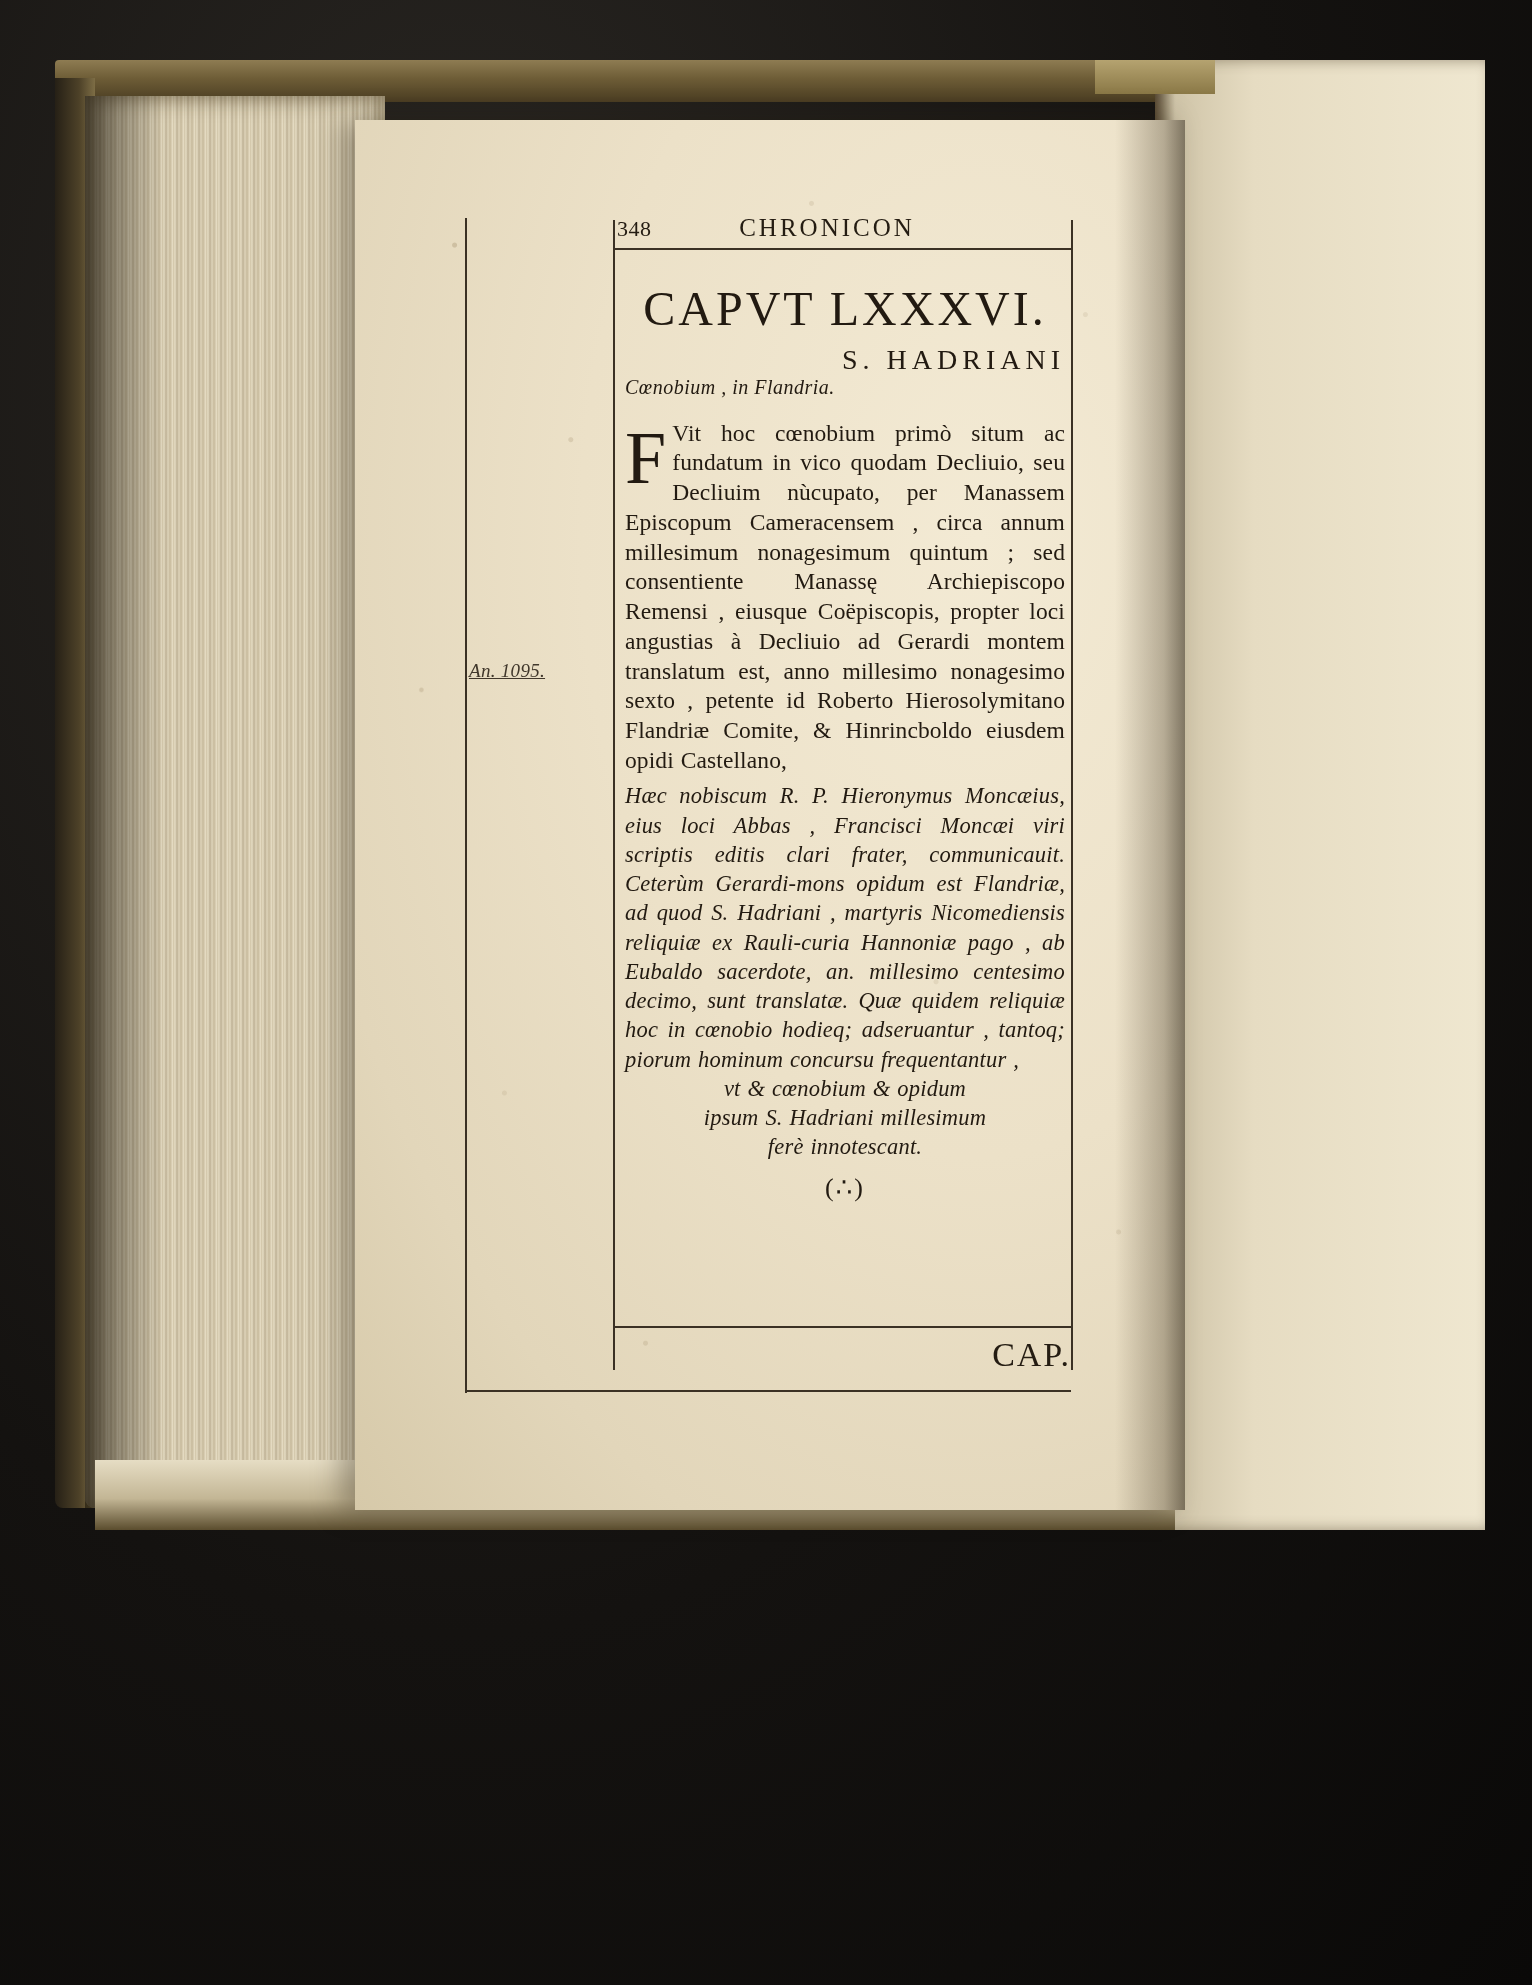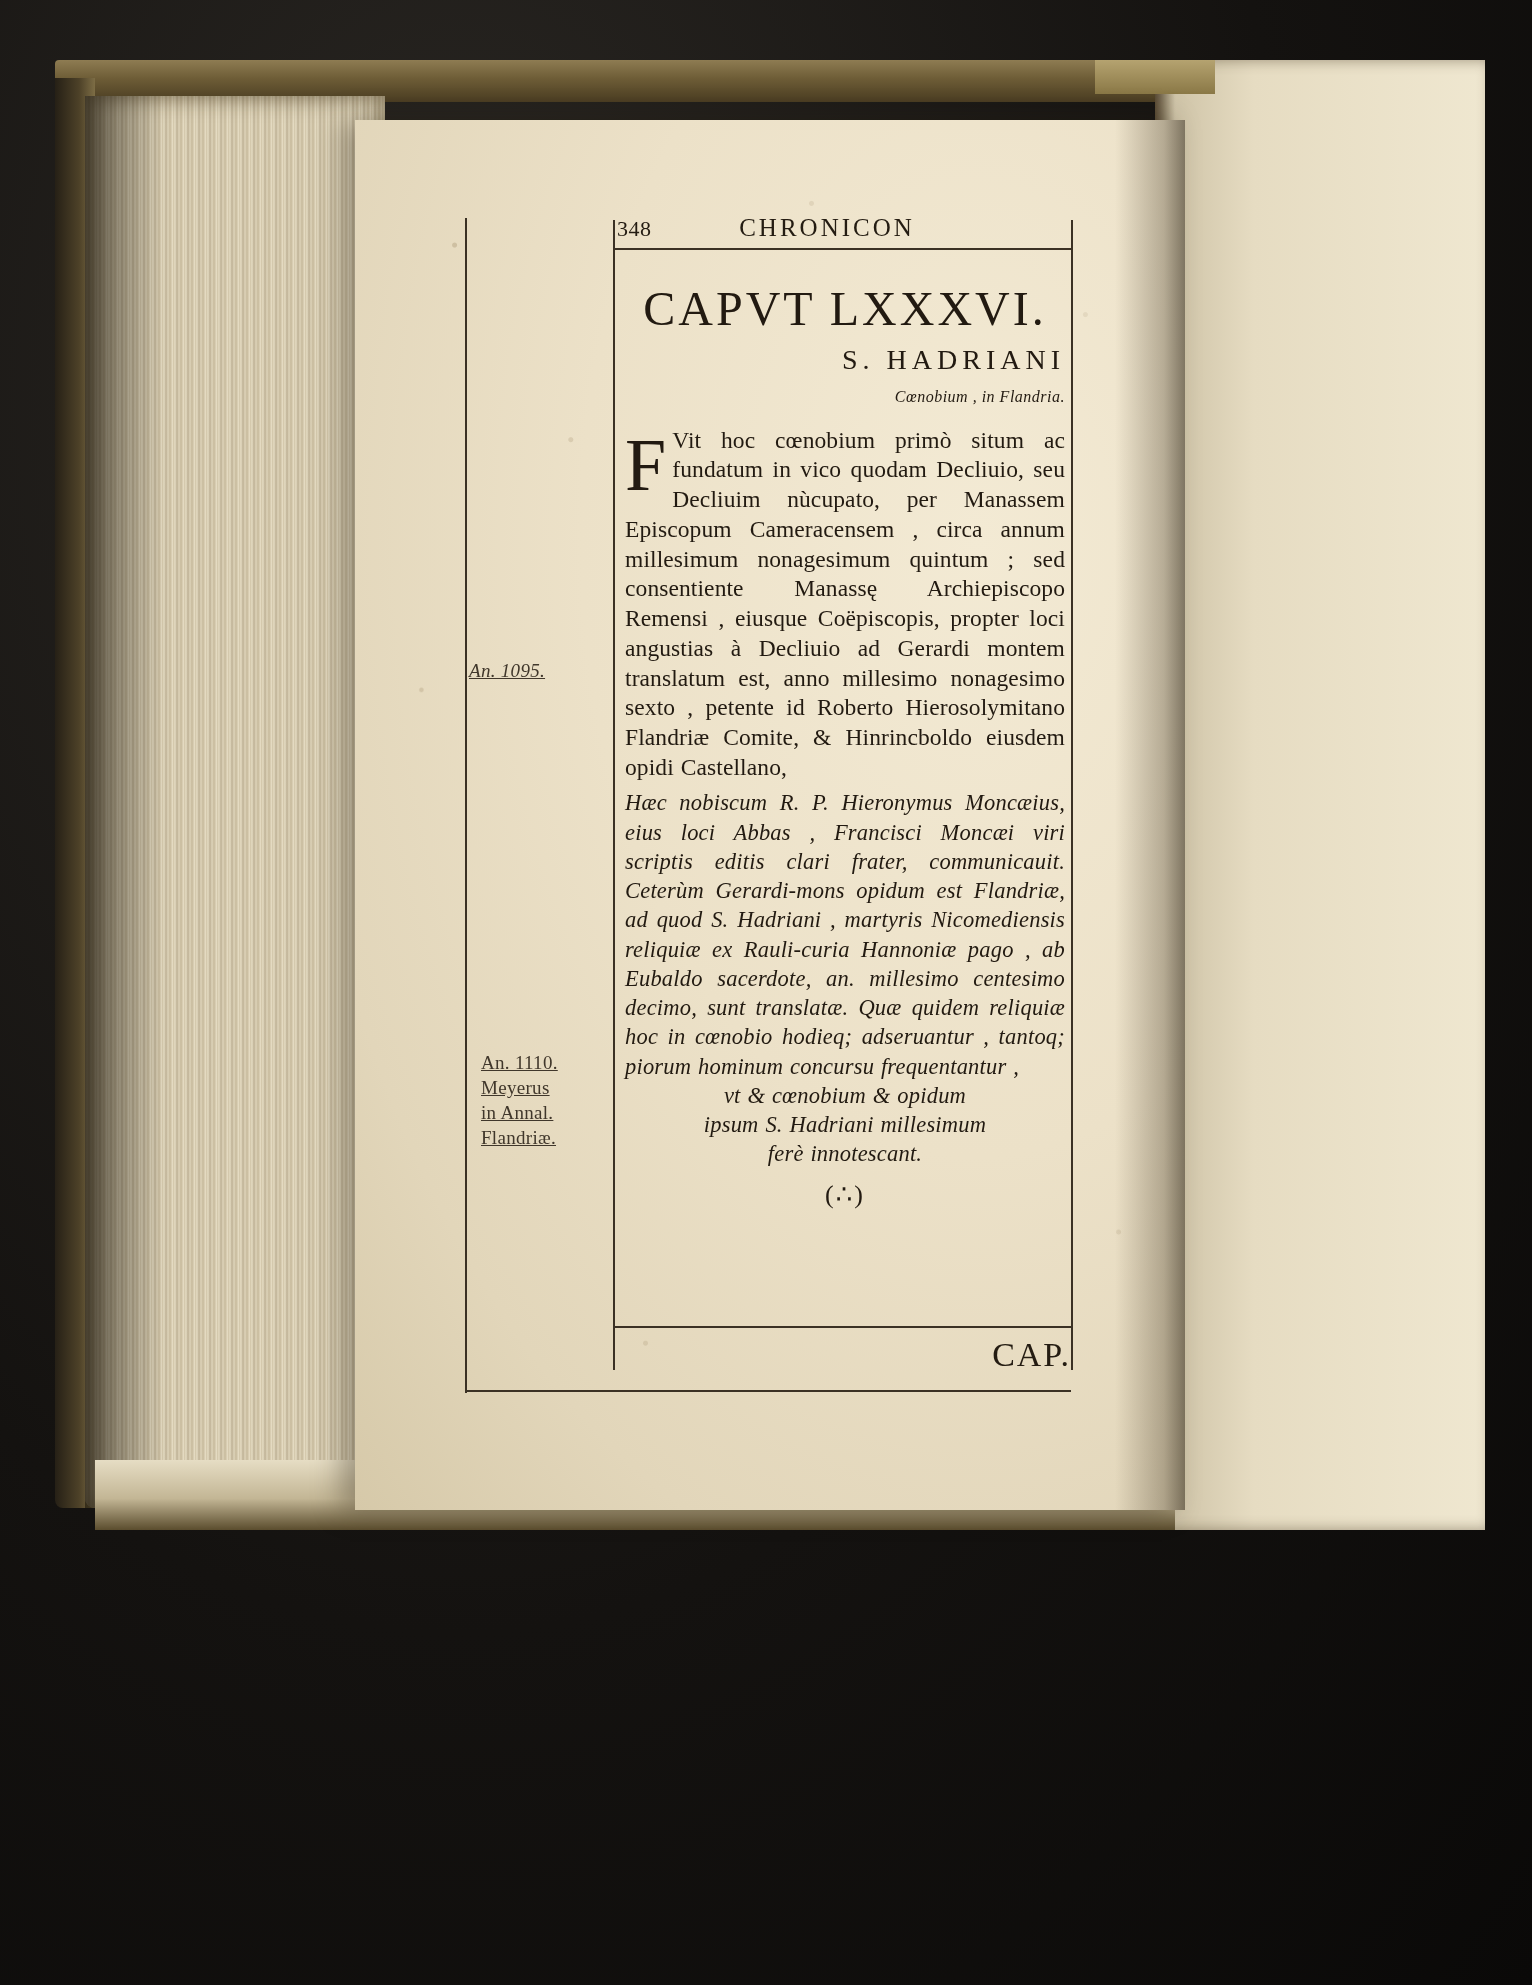--- a/index.html
+++ b/index.html
@@ -258,24 +258,24 @@
     margin-top: 10px;
     white-space: nowrap;
   }
   #chapter-subtitle2 {
     text-align: right;
     font-size: 28px;
     letter-spacing: 5px;
     margin-top: 8px;
   }
   #chapter-subtitle3 {
-    text-align: right;
-    font-size: 16px;
+    text-align: left;
+    font-size: 20px;
     font-style: italic;
-    margin-top: 12px;
+    margin-top: 0;
     letter-spacing: 0.5px;
   }
 
   
   #body-roman {
     margin-top: 20px;
     font-size: 23.5px;
     line-height: 1.265;
     text-align: justify;
     letter-spacing: 0.1px;
@@ -349,24 +349,20 @@
         <div class="rule-h-top"></div>
         <div class="rule-h-bottom"></div>
         <div class="rule-h-footer"></div>
 
         <div id="running-head">
           <div id="folio">348</div>
           <div id="head-title">Chronicon</div>
         </div>
 
         <div class="margin-note" id="note-1">An. 1095.</div>
-        <div class="margin-note" id="note-2" style="white-space: pre-line;">An. 1110.
-Meyerus
-in Annal.
-Flandriæ.</div>
 
         <div id="textblock">
 
           <div id="chapter-title">CAPVT  LXXXVI.</div>
 
 
           <div id="chapter-subtitle2">S.  HADRIANI</div>
 
           <div id="chapter-subtitle3">Cœnobium , in Flandria.</div>
 

